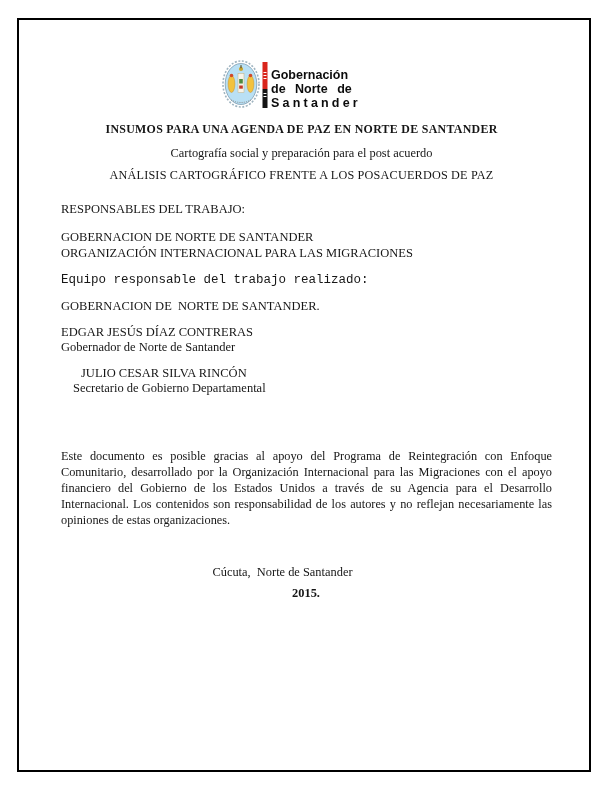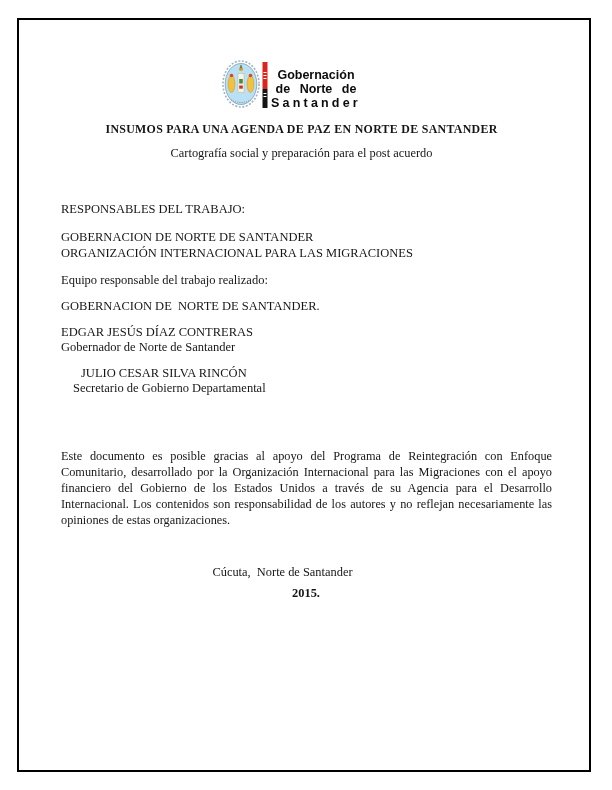--- a/index.html
+++ b/index.html
@@ -13,21 +13,21 @@
   }
   .frame {
     position:absolute; left:17px; top:18px;
     width:574px; height:754px;
     border:2px solid #000000;
     background:#ffffff;
   }
   .abs { position:absolute; }
 
   
-  .logo-row { left:222px; top:60px; display:flex; align-items:flex-start;text-align:center; }
+  .logo-row { left:222px; top:60px; display:flex; align-items:flex-start; }
   .seal { width:38px; height:48px; }
   .bar { width:6px; height:46px; margin:2px 3px 0 2px; }
   .logo-text {
     font-family:"Liberation Sans", sans-serif;
     font-weight:bold; font-size:12.5px; line-height:14px;
     color:#0c0c0c; padding-top:8px; white-space:nowrap;
   }
   .logo-line2 { word-spacing:6px; }
   .logo-line3 { letter-spacing:3.2px; }
 
@@ -35,21 +35,21 @@
   .title-block { left:0; top:122px; width:603px; text-align:center; }
   .title-main { font-weight:bold; font-size:11.9px; letter-spacing:0.3px; }
   .title-sub1 { font-size:12.4px; margin-top:9px; }
   .title-sub2 { font-size:12.2px; margin-top:7px; letter-spacing:0.2px; }
 
   
   .t { font-size:12.5px; line-height:15px; white-space:pre-wrap; }
   .h-resp   { left:61px; top:202px; }
   .org1     { left:61px; top:230px; }
   .org2     { left:61px; top:246px; }
-  .h-equipo { left:61px; top:273px; }
+  .h-equipo { left:61px; top:273px;font-family:Liberation Mono, monospace; }
   .equipo-org { left:61px; top:299px; }
   .p1-name  { left:61px; top:325px; }
   .p1-role  { left:61px; top:340px; }
   .p2-name  { left:61px; top:366px;margin-left:20px; }
   .p2-role  { left:61px; top:381px;margin-left:12px; }
 
   .disclaimer {
     left:61px; top:449px; width:491px;
     font-size:12.3px; line-height:15.9px;
     text-align:justify;
@@ -90,20 +90,21 @@
   <div class="logo-text">
     <div>Gobernación</div>
     <div class="logo-line2">de Norte de</div>
     <div class="logo-line3">Santander</div>
   </div>
 </div>
 
 <div class="abs title-block">
   <div class="title-main">INSUMOS PARA UNA AGENDA DE PAZ EN NORTE DE SANTANDER</div>
   <div class="title-sub1">Cartografía social y preparación para el post acuerdo</div>
+  <div class="title-sub2">ANÁLISIS CARTOGRÁFICO FRENTE A LOS POSACUERDOS DE PAZ</div>
 </div>
 
 <div class="abs t h-resp">RESPONSABLES DEL TRABAJO:</div>
 <div class="abs t org1">GOBERNACION DE NORTE DE SANTANDER</div>
 <div class="abs t org2">ORGANIZACIÓN INTERNACIONAL PARA LAS MIGRACIONES</div>
 
 <div class="abs t h-equipo">Equipo responsable del trabajo realizado:</div>
 <div class="abs t equipo-org">GOBERNACION DE  NORTE DE SANTANDER.</div>
 
 <div class="abs t p1-name">EDGAR JESÚS DÍAZ CONTRERAS</div>

